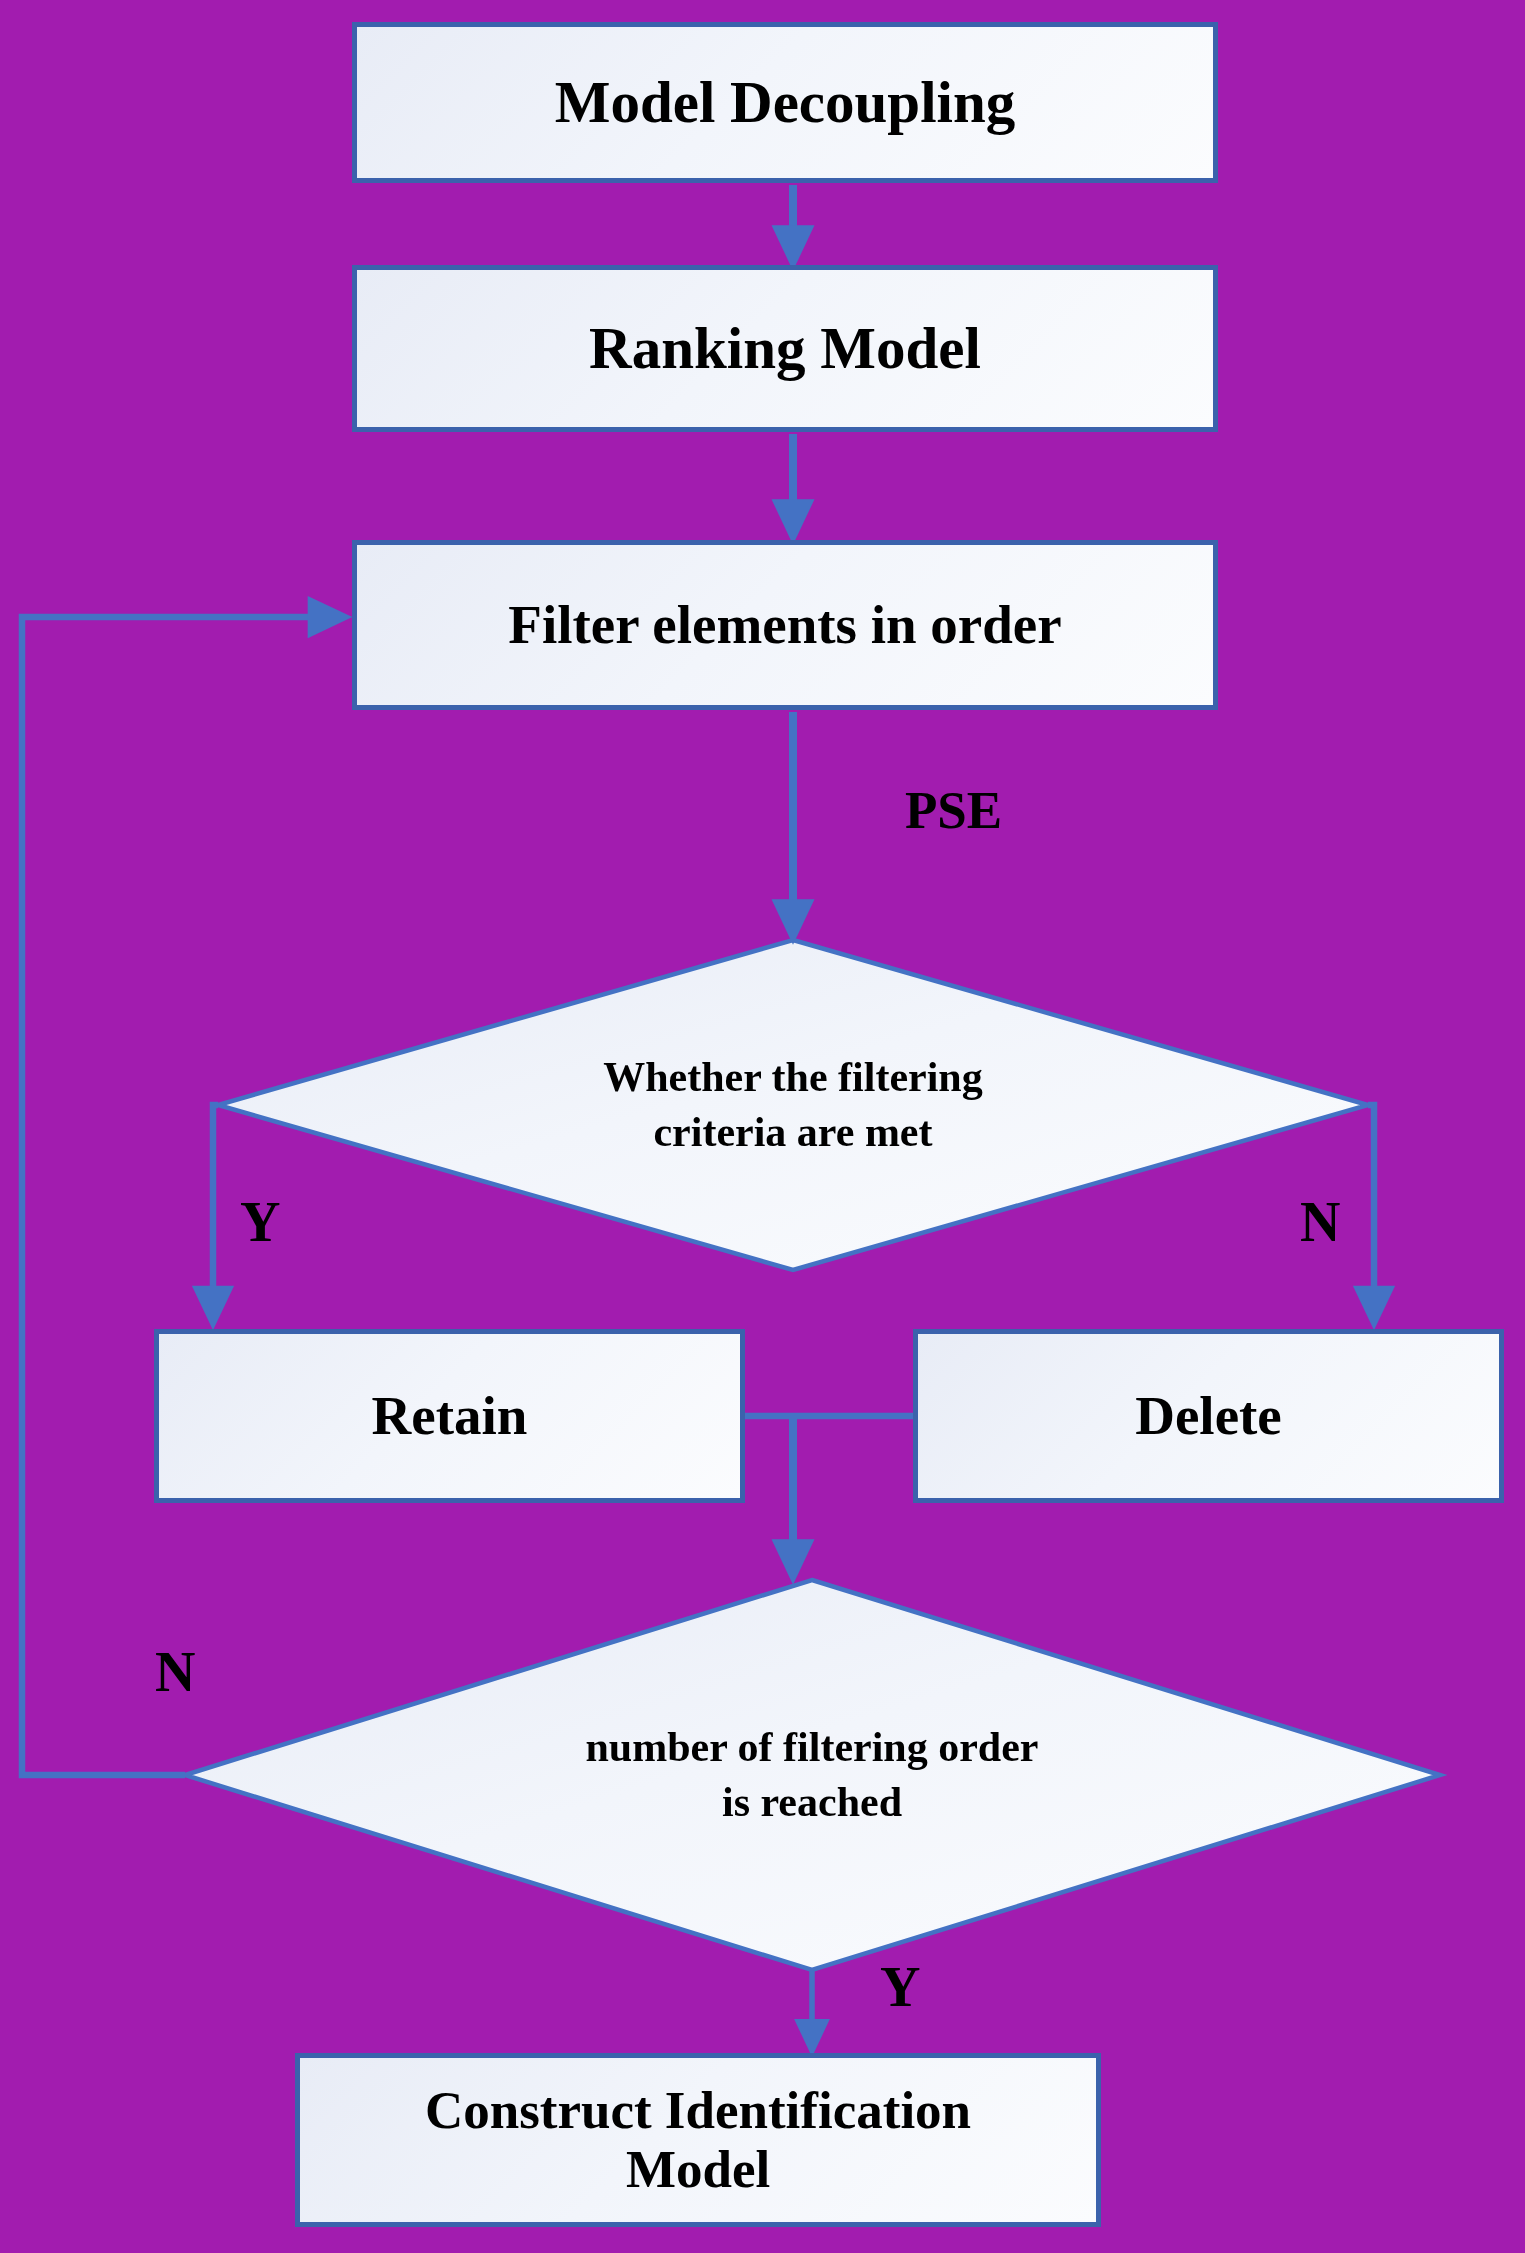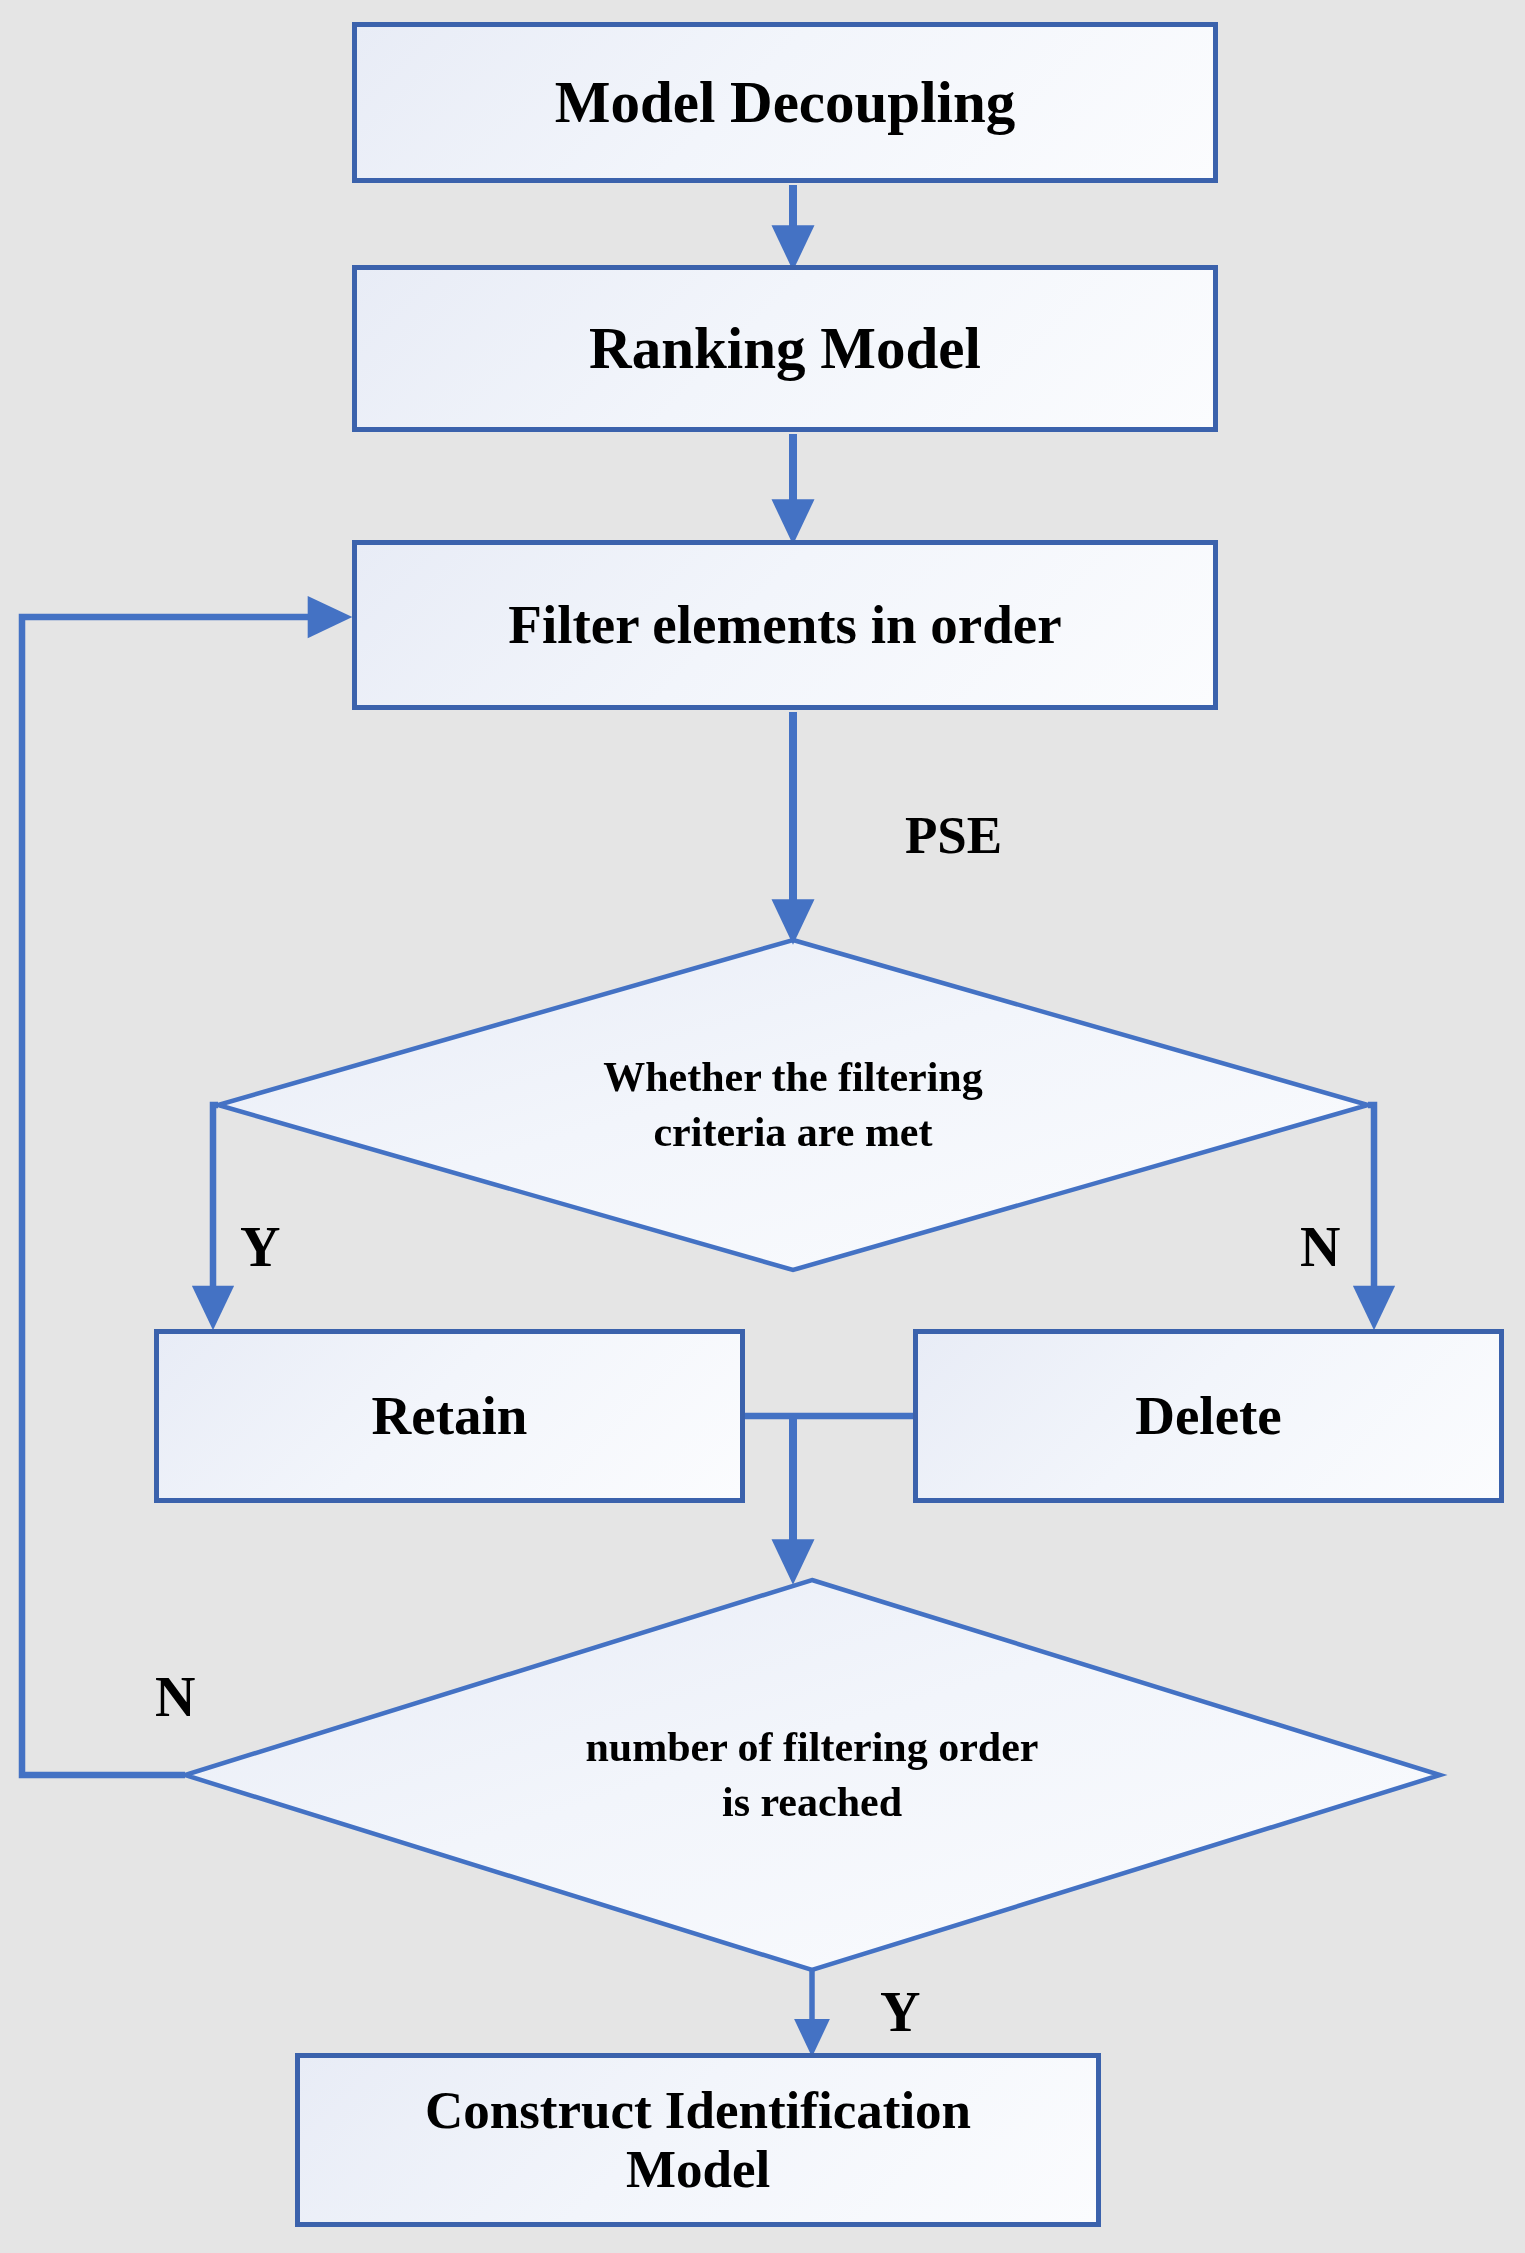--- a/index.html
+++ b/index.html
@@ -5,21 +5,21 @@
 <style>
   html, body {
     margin: 0;
     padding: 0;
     background: #ffffff;
   }
   #canvas {
     position: relative;
     width: 1525px;
     height: 2253px;
-    background: #e5e5e5;
+    background: #a21caf;
     overflow: hidden;
     font-family: "Liberation Serif", "DejaVu Serif", serif;
   }
   svg.edges {
     position: absolute;
     left: 0;
     top: 0;
     width: 1525px;
     height: 2253px;
     pointer-events: none;
@@ -51,21 +51,20 @@
     font-weight: bold;
     color: #000000;
     line-height: 1.30;
     pointer-events: none;
   }
   .edge-label {
     position: absolute;
     font-weight: bold;
     color: #000000;
     white-space: nowrap;
-    margin-top: 25px;
   }
 </style>
 </head>
 <body>
 
 <div id="canvas">
 
   <svg class="edges" viewBox="0 0 1525 2253" xmlns="http://www.w3.org/2000/svg">
     <defs>
       <linearGradient id="nodeFill" x1="0" y1="0" x2="1" y2="1">

